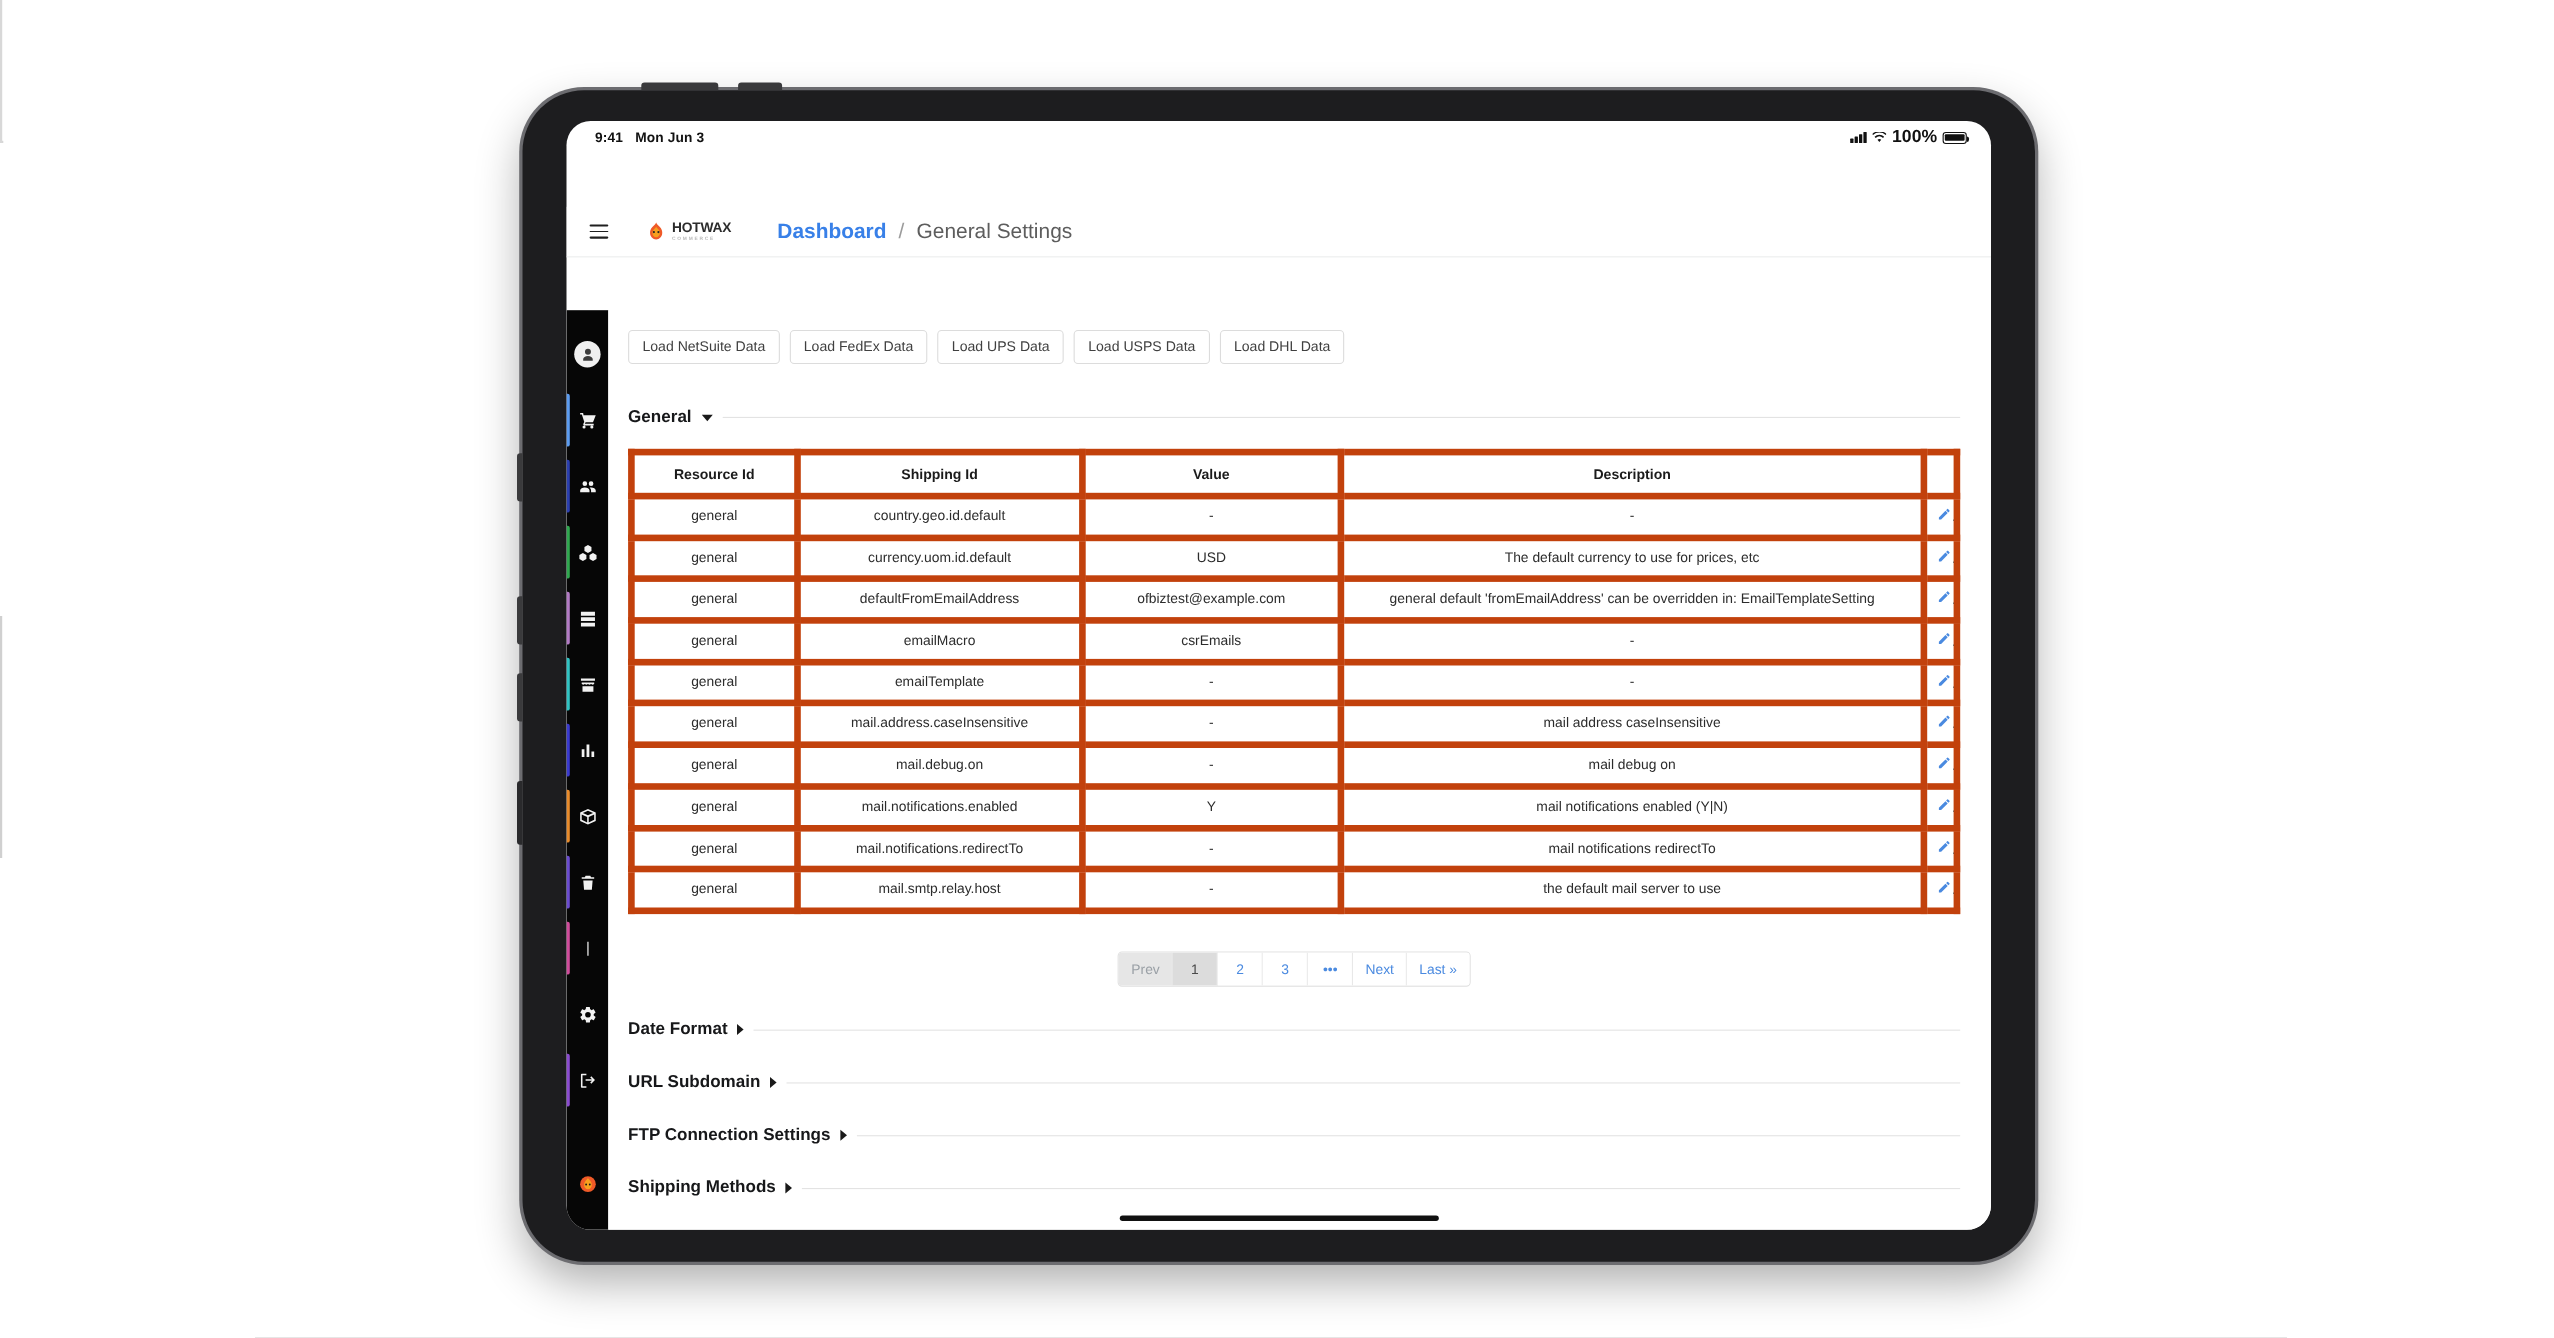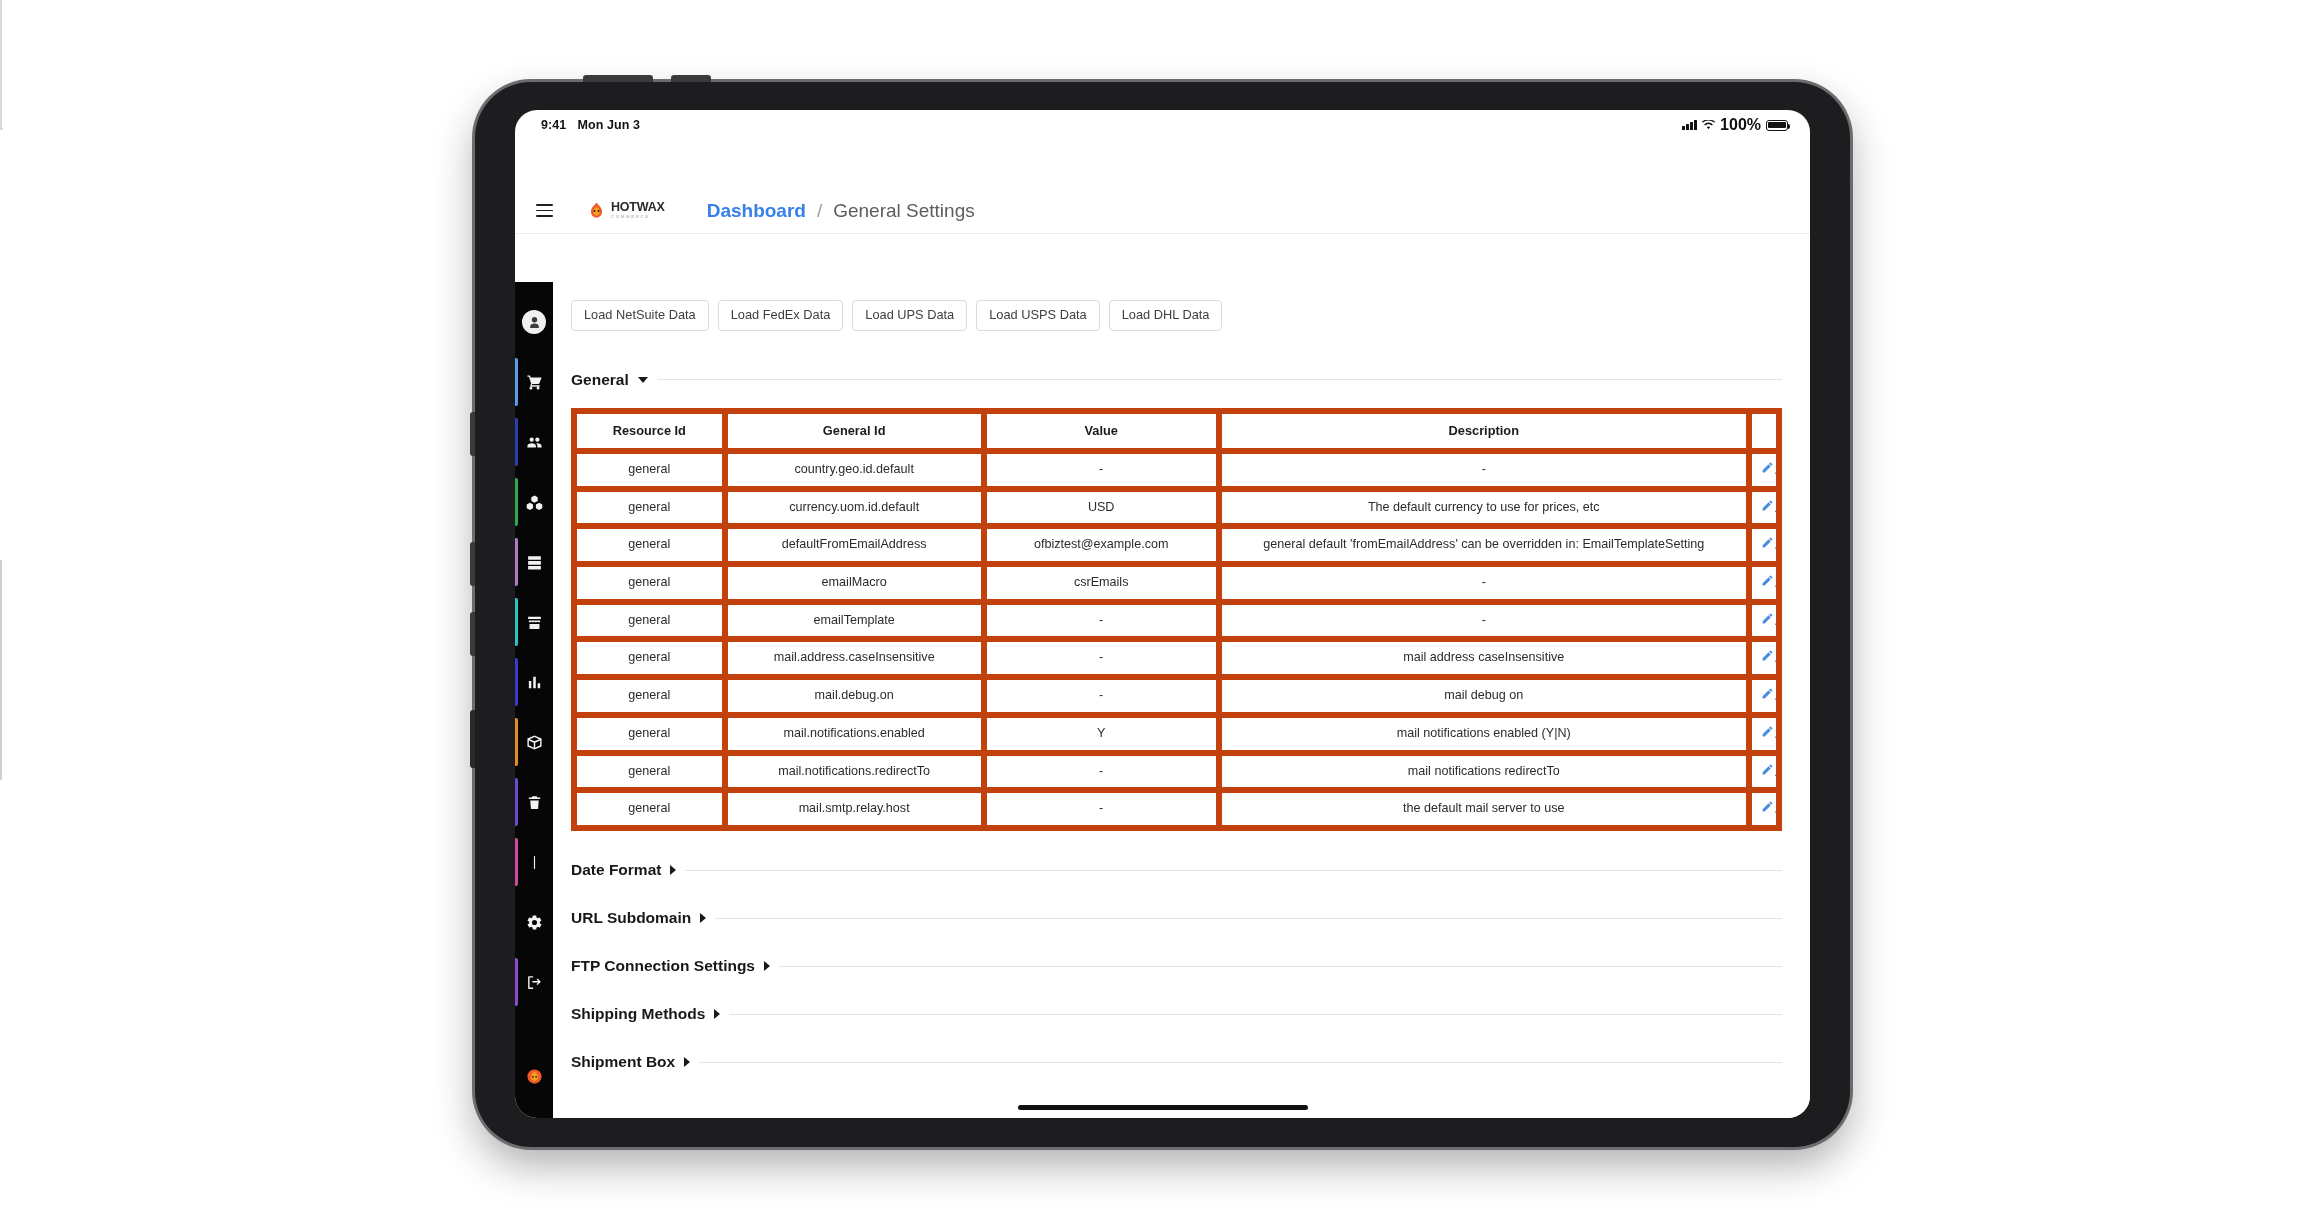--- a/index.html
+++ b/index.html
@@ -369,21 +369,21 @@
             <colgroup>
               <col class="c-res">
                 <col class="c-prop">
                 <col class="c-val">
                 <col class="c-desc">
                 <col class="c-act">
             </colgroup>
             <thead>
               <tr>
                 <th>Resource Id</th>
-                <th>General Id</th>
+                <th>Shipping Id</th>
                 <th>Value</th>
                 <th>Description</th>
                 <th></th>
               </tr>
             </thead>
             <tbody id="tbody">
                 <tr>
                   <td>general</td>
                   <td>country.geo.id.default</td>
                   <td>-</td>
@@ -469,20 +469,31 @@
                   <td>mail.smtp.relay.host</td>
                   <td>-</td>
                   <td>the default mail server to use</td>
                   <td class="act"><span class="pencil"><svg viewBox="0 0 24 24">
                         <path d="M3 17.25V21h3.75L17.81 9.94l-3.75-3.75L3 17.25zM20.71 7.04a1 1 0 0 0 0-1.41l-2.34-2.34a1 1 0 0 0-1.41 0l-1.83 1.83 3.75 3.75 1.83-1.83z"></path>
                       </svg></span></td>
                 </tr>
               </tbody>
           </table>
 
+          <div class="pager-wrap">
+            <div class="pager">
+              <div class="pg disabled">Prev</div>
+              <div class="pg active">1</div>
+              <div class="pg">2</div>
+              <div class="pg">3</div>
+              <div class="pg">•••</div>
+              <div class="pg">Next</div>
+              <div class="pg">Last »</div>
+            </div>
+          </div>
 
           <div class="acc">
             <div class="sec-head">
               <span class="sec-title">Date Format</span>
               <span class="caret right"></span>
               <span class="sec-rule"></span>
             </div>
           </div>
 
           <div class="acc">

